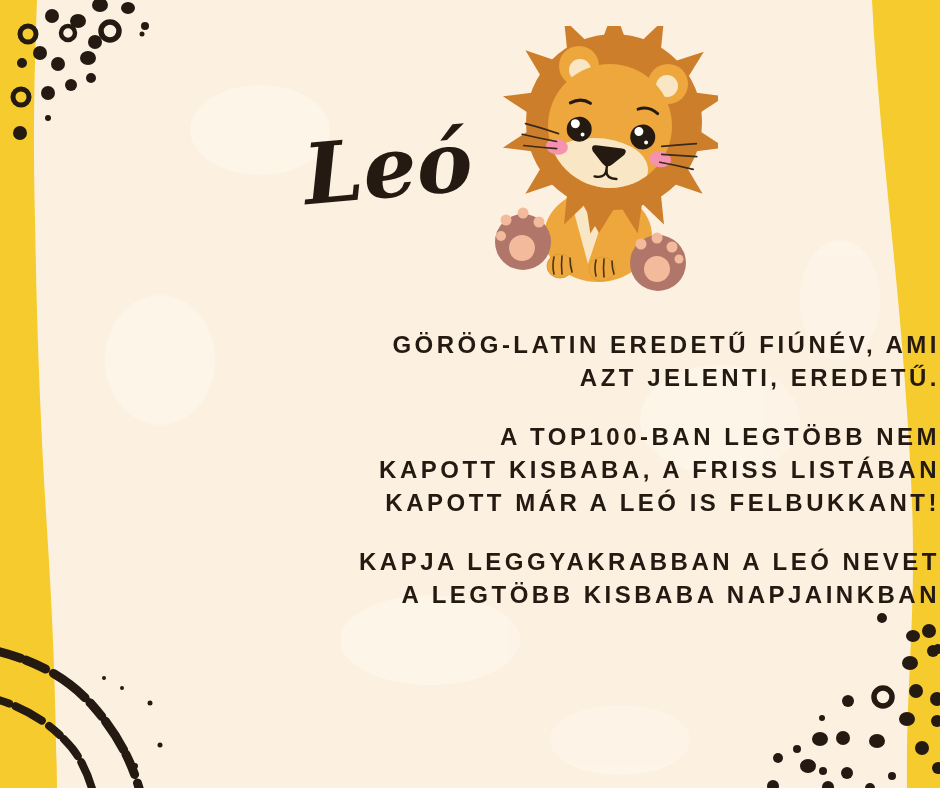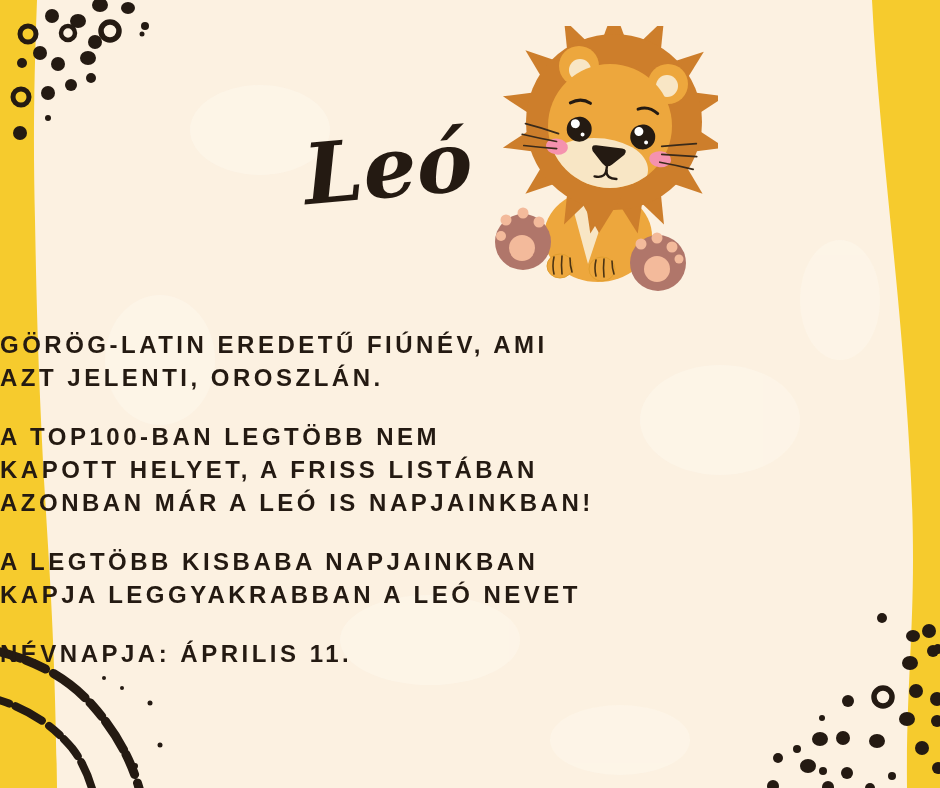--- a/index.html
+++ b/index.html
@@ -30,21 +30,21 @@
     text-align:center;
     font-family:"DejaVu Serif",serif;
     font-style:italic;font-weight:bold;
     font-size:84px;line-height:1;
     color:var(--ink);
     transform:rotate(-5deg);
   }
   .lion{position:absolute;left:478px;top:26px;width:240px;height:270px;z-index:1;}
   .text-block{
     position:absolute;top:328px;left:0;width:940px;z-index:2;
-    text-align:left;color:var(--ink);
+    text-align:right;color:var(--ink);
   }
   .text-block p{
     margin:0 0 26px 0;
     font-size:24px;font-weight:bold;
     line-height:33px;letter-spacing:3.5px;
   }
   .text-block p:last-child{margin-bottom:0;}
   .line{display:block;}
 </style>
 </head>
@@ -247,29 +247,26 @@
         <circle cx="194" cy="221" r="5.5"></circle>
         <circle cx="201" cy="233" r="4.5"></circle>
         <circle cx="179" cy="243" r="13"></circle>
       </g>
     </g>
   </svg>
 
   <div class="text-block">
     <p>
       <span class="line">GÖRÖG-LATIN EREDETŰ FIÚNÉV, AMI</span>
-      <span class="line">AZT JELENTI, OROSZLÁN.</span>
+      <span class="line">AZT JELENTI, EREDETŰ.</span>
     </p>
     <p>
       <span class="line">A TOP100-BAN LEGTÖBB NEM</span>
-      <span class="line">KAPOTT HELYET, A FRISS LISTÁBAN</span>
-      <span class="line">AZONBAN MÁR A LEÓ IS NAPJAINKBAN!</span>
+      <span class="line">KAPOTT KISBABA, A FRISS LISTÁBAN</span>
+      <span class="line">KAPOTT MÁR A LEÓ IS FELBUKKANT!</span>
     </p>
     <p>
+      <span class="line">KAPJA LEGGYAKRABBAN A LEÓ NEVET</span>
       <span class="line">A LEGTÖBB KISBABA NAPJAINKBAN</span>
-      <span class="line">KAPJA LEGGYAKRABBAN A LEÓ NEVET</span>
-    </p>
-    <p>
-      <span class="line">NÉVNAPJA: ÁPRILIS 11.</span>
     </p>
   </div>
 
 </div>
 
 </body></html>

